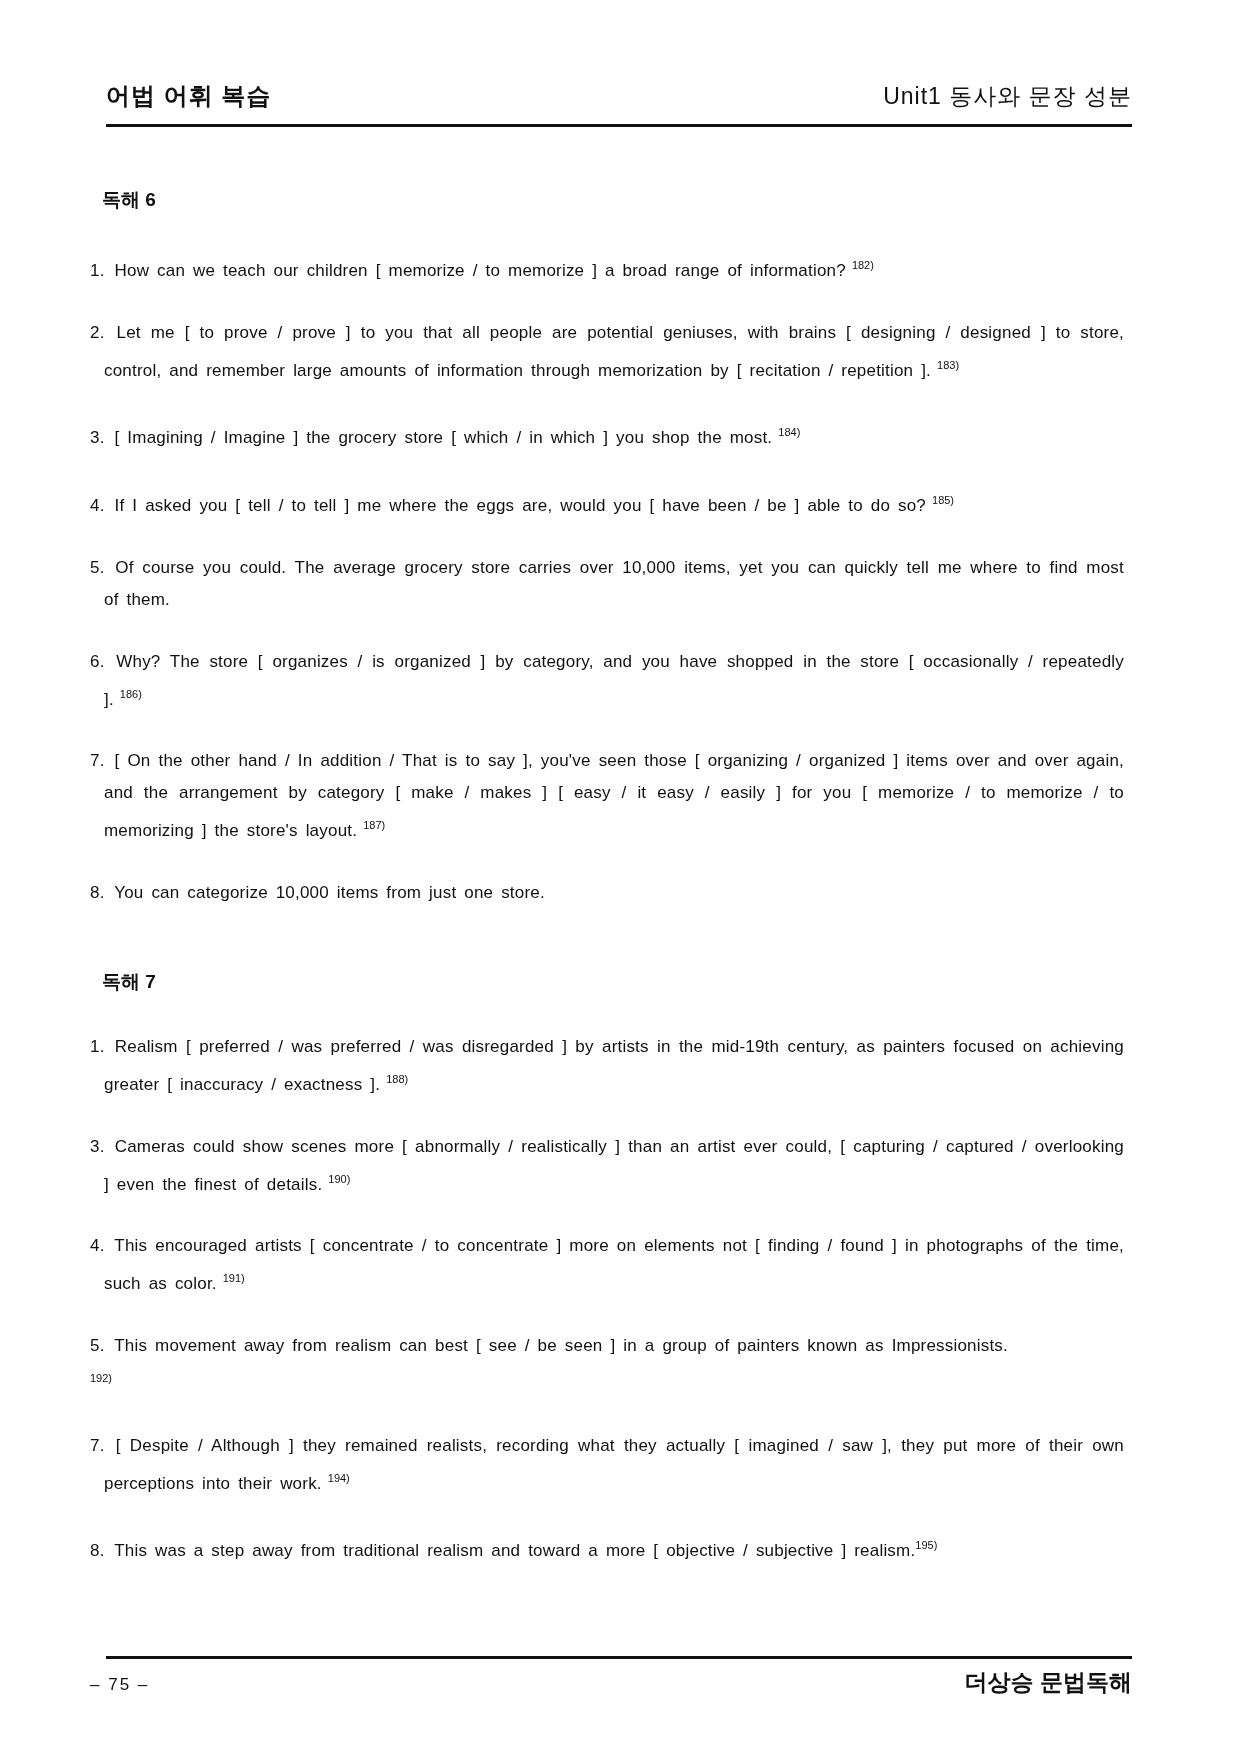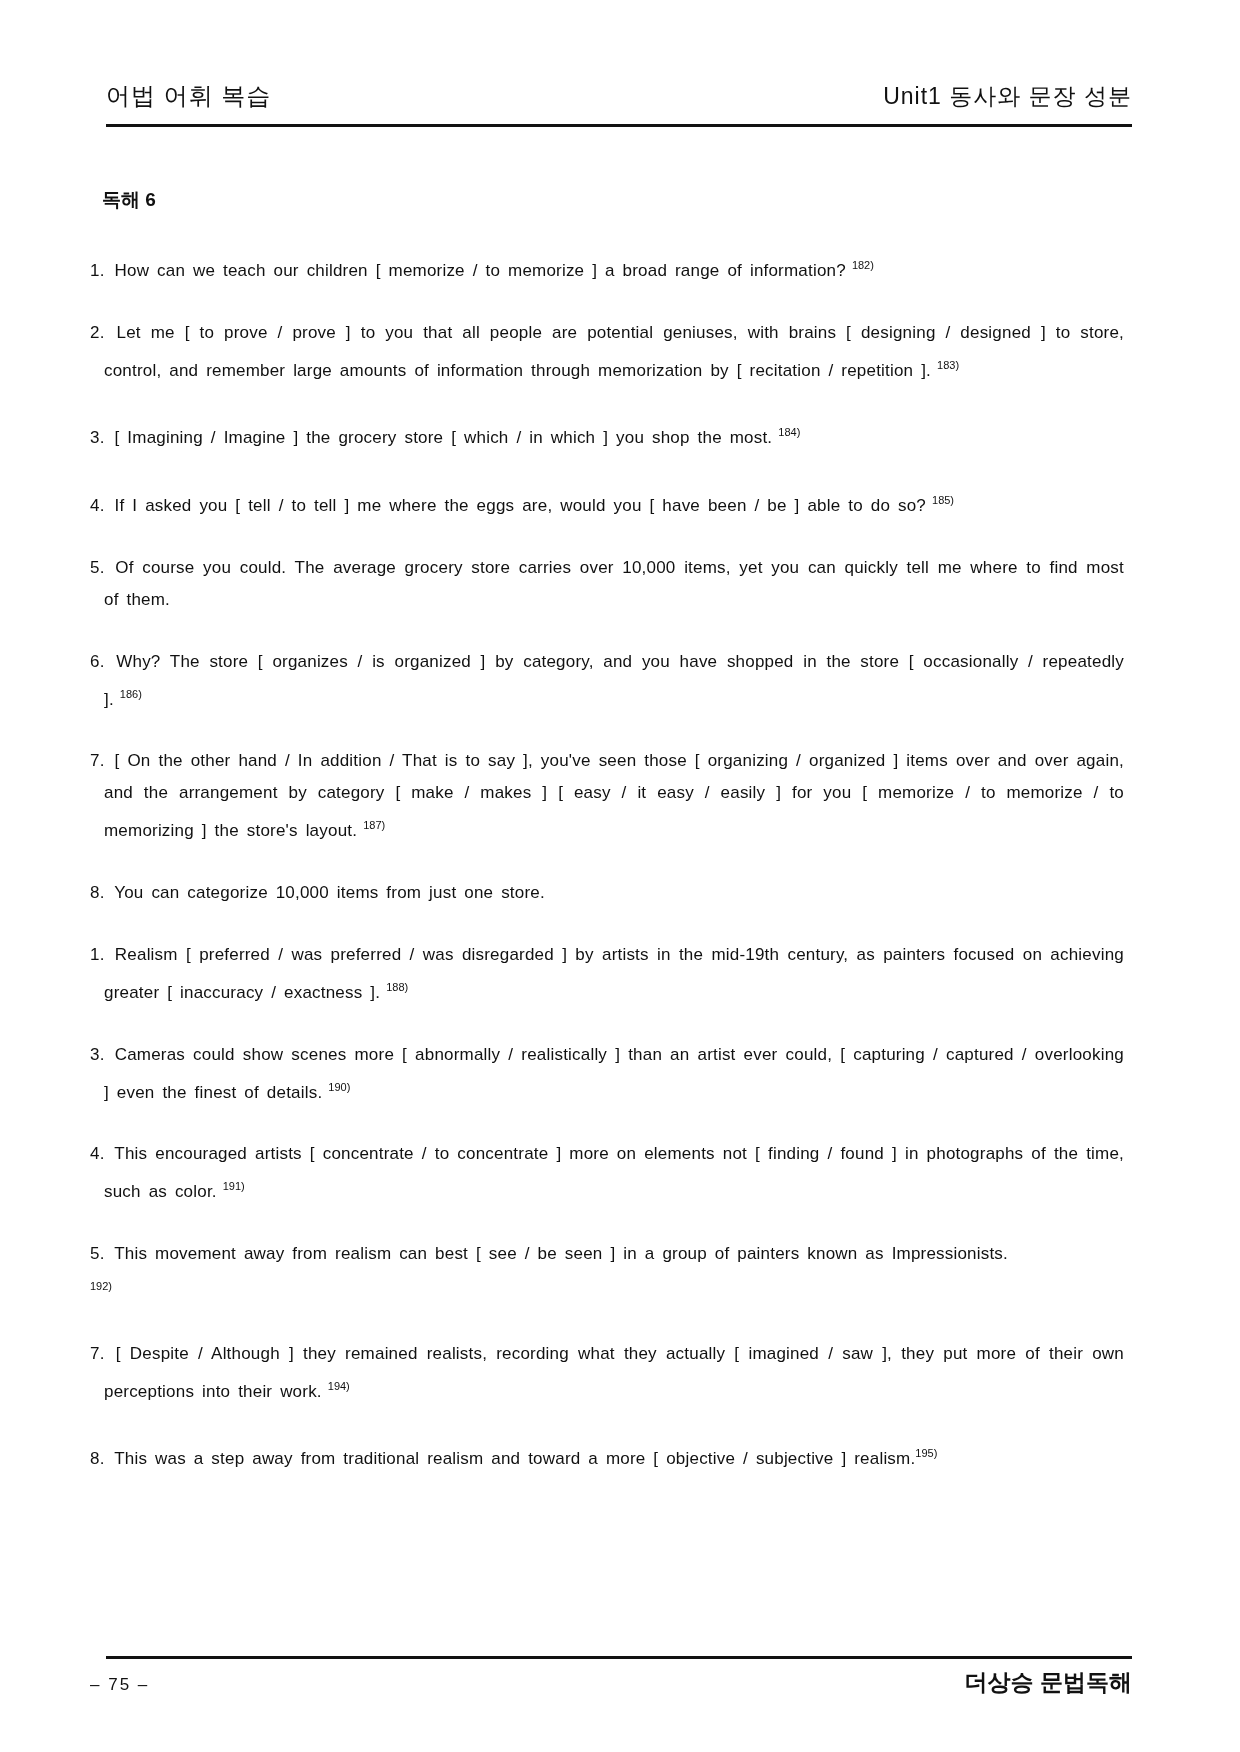--- a/index.html
+++ b/index.html
@@ -4,21 +4,21 @@
 <style>
   html,body { margin:0; padding:0; background:#e8e8e8; }
   .page {
     position:relative; width:1240px; height:1752px; margin:0 auto;
     background:#ffffff; color:#111111;
     font-family:"Liberation Sans","DejaVu Sans",sans-serif;
     box-sizing:border-box; padding:80px 108px 0 90px;
     overflow:hidden;
   }
   .header-row { display:flex; justify-content:space-between; align-items:flex-end; padding-left:16px; }
-  .h-left  { font-size:24px; font-weight:400; letter-spacing:1px; }
+  .h-left  { font-size:24px; font-weight:700; letter-spacing:1px; }
   .h-right { font-size:23px; font-weight:400; letter-spacing:1px; }
   .header-rule { height:3px; background:#111; margin-top:12px; margin-left:16px; }
 
   .sec-title { font-size:19px; font-weight:700; margin:60px 0 36px 12px; }
 
   .item {
     margin:30px 8px 0 0; line-height:32px; font-size:17px;
     text-align:justify; padding-left:14px; text-indent:-14px;
     word-spacing:3px; letter-spacing:0.2px;
   }
@@ -62,20 +62,21 @@
       <div class="item"><span class="num">5.</span> <span>Of course you could. The average grocery store carries over 10,000 items, yet you can quickly tell me where to find most of them.</span></div>
 
       <div class="item"><span class="num">6.</span> <span>Why? The store [ organizes / is organized ] by category, and you have shopped in the store [ occasionally / repeatedly ].</span><sup class="note">186)</sup></div>
 
       <div class="item"><span class="num">7.</span> <span>[ On the other hand / In addition / That is to say ], you've seen those [ organizing / organized ] items over and over again, and the arrangement by category [ make / makes ] [ easy / it easy / easily ] for you [ memorize / to memorize / to memorizing ] the store's layout.</span><sup class="note">187)</sup></div>
 
       <div class="item"><span class="num">8.</span> <span>You can categorize 10,000 items from just one store.</span></div>
     </section>
 
     <section>
+      <h2 class="sec-title">독해 7</h2>
 
       <div class="item"><span class="num">1.</span> <span>Realism [ preferred / was preferred / was disregarded ] by artists in the mid-19th century, as painters focused on achieving greater [ inaccuracy / exactness ].</span><sup class="note">188)</sup></div>
 
 
       <div class="item"><span class="num">3.</span> <span>Cameras could show scenes more [ abnormally / realistically ] than an artist ever could, [ capturing / captured / overlooking ] even the finest of details.</span><sup class="note">190)</sup></div>
 
       <div class="item"><span class="num">4.</span> <span>This encouraged artists [ concentrate / to concentrate ] more on elements not [ finding / found ] in photographs of the time, such as color.</span><sup class="note">191)</sup></div>
 
       <div class="item"><span class="num">5.</span> <span>This movement away from realism can best [ see / be seen ] in a group of painters known as Impressionists.</span>
         <div class="noteline"><sup class="note nospace">192)</sup></div>

